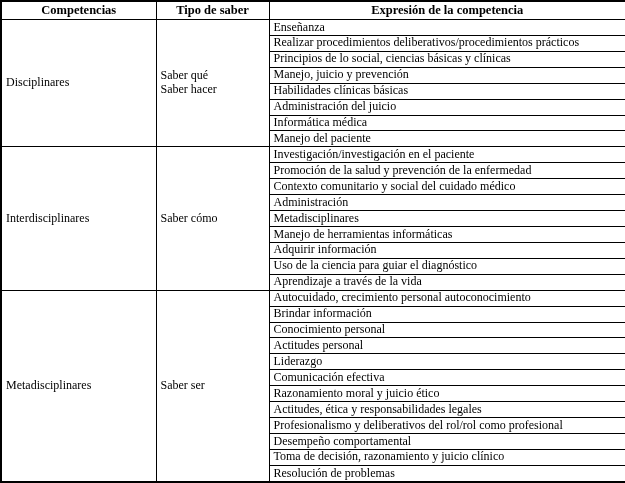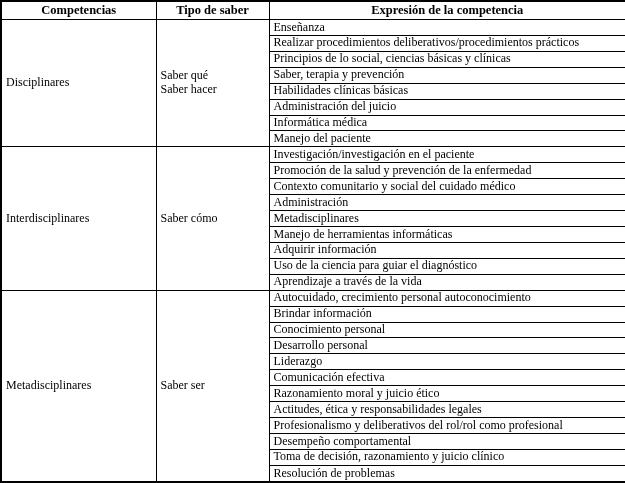--- a/index.html
+++ b/index.html
@@ -84,21 +84,21 @@
           </td>
           <td class="col-expresion">Enseñanza</td>
         </tr>
         <tr>
           <td class="col-expresion">Realizar procedimientos deliberativos/procedimientos prácticos</td>
         </tr>
         <tr>
           <td class="col-expresion">Principios de lo social, ciencias básicas y clínicas</td>
         </tr>
         <tr>
-          <td class="col-expresion">Saber, terapia y prevención</td>
+          <td class="col-expresion">Manejo, juicio y prevención</td>
         </tr>
         <tr>
           <td class="col-expresion">Habilidades clínicas básicas</td>
         </tr>
         <tr>
           <td class="col-expresion">Administración del juicio</td>
         </tr>
         <tr>
           <td class="col-expresion">Informática médica</td>
         </tr>
@@ -143,21 +143,21 @@
           </td>
           <td class="col-expresion">Autocuidado, crecimiento personal autoconocimiento</td>
         </tr>
         <tr>
           <td class="col-expresion">Brindar información</td>
         </tr>
         <tr>
           <td class="col-expresion">Conocimiento personal</td>
         </tr>
         <tr>
-          <td class="col-expresion">Desarrollo personal</td>
+          <td class="col-expresion">Actitudes personal</td>
         </tr>
         <tr>
           <td class="col-expresion">Liderazgo</td>
         </tr>
         <tr>
           <td class="col-expresion">Comunicación efectiva</td>
         </tr>
         <tr>
           <td class="col-expresion">Razonamiento moral y juicio ético</td>
         </tr>

